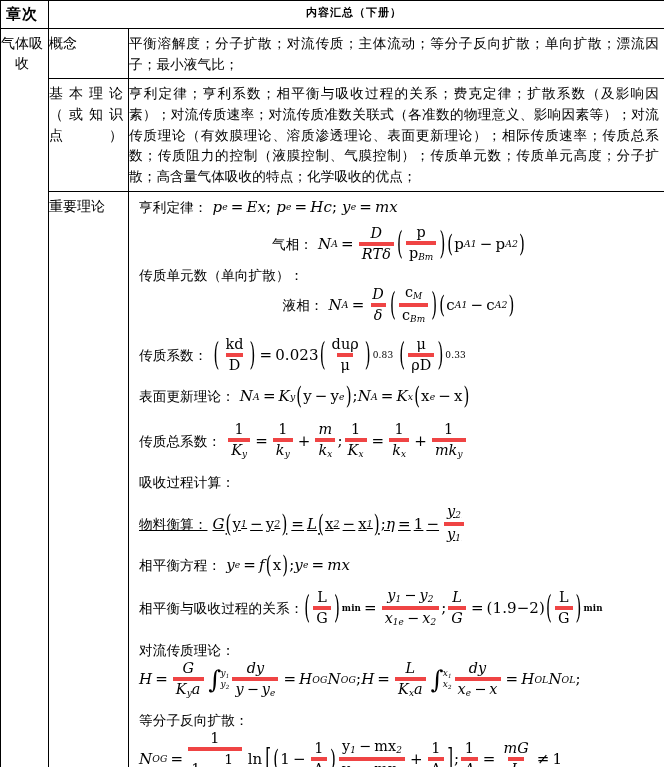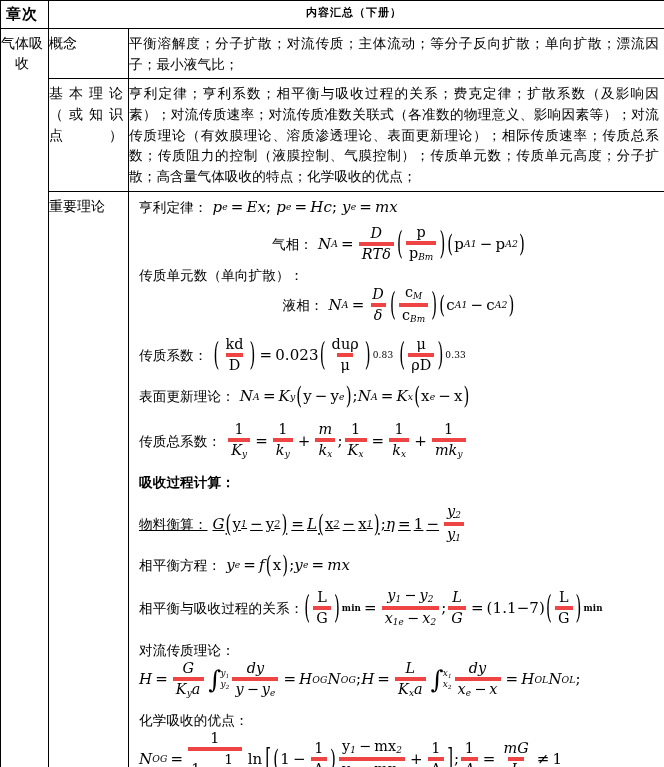--- a/index.html
+++ b/index.html
@@ -318,21 +318,21 @@
                 <span class="d">k<sub>x</sub></span>
               </span>
           <span class="op">+</span>
           <span class="frac">
                 <span class="n num">1</span>
                 <span class="d">mk<sub>y</sub></span>
               </span>
         </span>
       </div>
 
-      <div class="mline" style="margin-top:12px;font-weight:bold;">
+      <div class="mline" style="margin-top:12px;">
         <span class="lbl">吸收过程计算：</span>
       </div>
 
       <div class="mline tall" style="margin-top:12px;text-decoration:underline;">
         <span class="lbl">物料衡算：</span>
         <span class="sp"></span>
         <span class="m">
           G<span class="paren sm"><span class="pl">(</span>y<sub>1</sub><span class="op">−</span>y<sub>2</sub><span class="pr">)</span></span>
           <span class="op">=</span>
           L<span class="paren sm"><span class="pl">(</span>x<sub>2</sub><span class="op">−</span>x<sub>1</sub><span class="pr">)</span></span>
@@ -369,21 +369,21 @@
           <span class="frac">
                 <span class="n">y<sub>1</sub><span class="op">−</span>y<sub>2</sub></span>
                 <span class="d">x<sub>1e</sub><span class="op">−</span>x<sub>2</sub></span>
               </span>
           <span class="opn">;</span>
           <span class="frac">
                 <span class="n">L</span>
                 <span class="d">G</span>
               </span>
           <span class="op">=</span>
-              <span class="num">(1.1−7)</span>
+              <span class="num">(1.9−2)</span>
           <span class="paren">
                 <span class="pl">(</span>
             <span class="frac">
                   <span class="n">L</span>
                   <span class="d">G</span>
                 </span>
           <span class="pr">)</span>
               </span>
               <span class="psub">min</span>
         </span>
@@ -424,21 +424,21 @@
               </span>
           <span class="frac">
                 <span class="n">dy</span>
                 <span class="d">x<sub>e</sub><span class="op">−</span>x</span>
               </span>
           <span class="op">=</span>H<sub>OL</sub>N<sub>OL</sub><span class="opn">;</span>
         </span>
       </div>
 
       <div class="mline tall" style="margin-top:12px;">
-        <span class="lbl">化学吸收的优点：</span>
+        <span class="lbl">等分子反向扩散：</span>
         <span class="sp"></span>
         <span class="m">
           N<sub>OG</sub><span class="op">=</span>
           <span class="frac">
                 <span class="n num">1</span>
                 <span class="d"><span class="num">1</span><span class="op">−</span><span class="frac">
                     <span class="n num">1</span>
                     <span class="d">A</span>
                   </span></span>
               </span>

